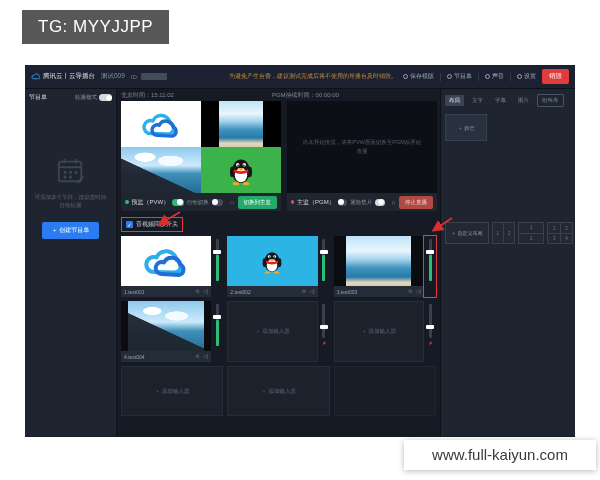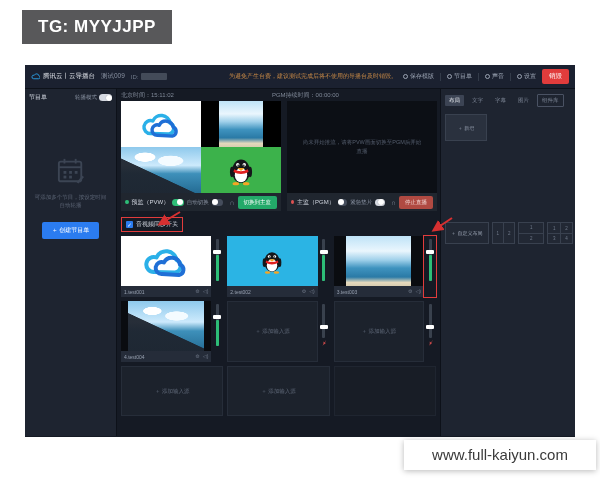--- a/index.html
+++ b/index.html
@@ -1,21 +1,21 @@
 <!DOCTYPE html>
 <html><head>
 <meta charset="utf-8">
 <style>
   * { margin:0; padding:0; box-sizing:border-box; }
   html,body { width:600px; height:480px; }
   body { font-family:"Liberation Sans","DejaVu Sans",sans-serif; background:#fff; position:relative; overflow:hidden; }
 
   
   .tg-badge { position:absolute; left:22px; top:10px; background:#58585a; color:#fff;
-    font-size:17px; padding:7px 16px; letter-spacing:.5px; z-index:60;font-weight:bold; }
+    font-size:17px; padding:7px 16px; letter-spacing:.5px; z-index:60; }
   .site-badge { position:absolute; right:4px; bottom:10px; background:#fff; color:#3a3a3a;
     width:192px; height:30px; line-height:30px; text-align:center; font-size:15px;
     box-shadow:0 1px 6px rgba(0,0,0,.28); z-index:60; }
 
   
   .window { position:absolute; left:25px; top:65px; width:550px; height:372px;
     background:#151a24; color:#cfd4dd; overflow:hidden; }
 
   
   .hdr { height:24px; background:#1b2130; border-bottom:1px solid #0d1119;

